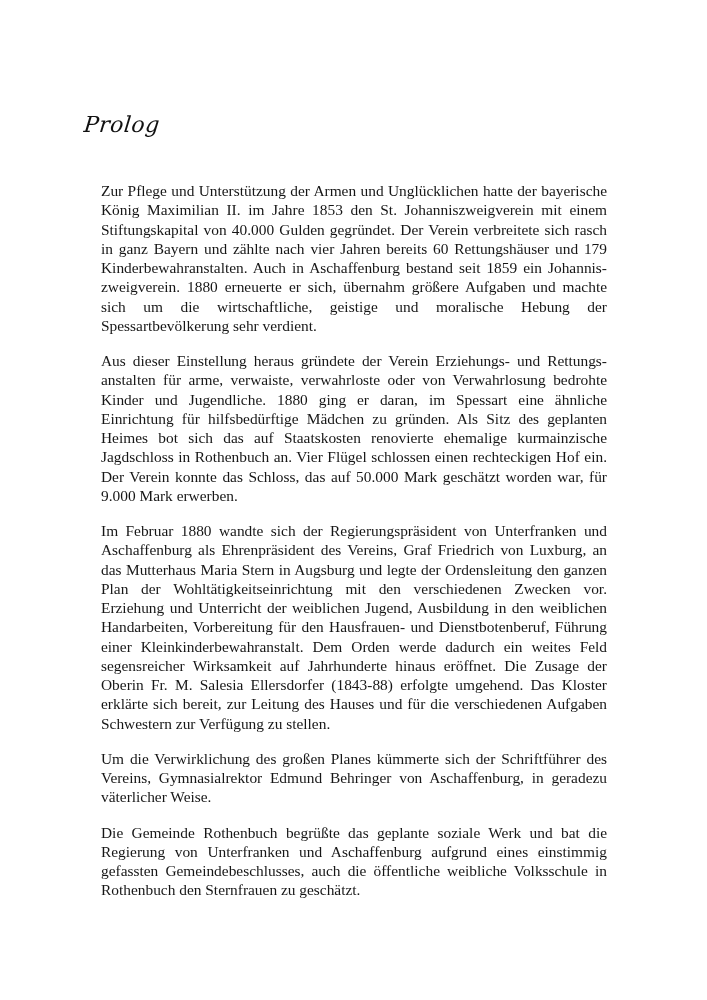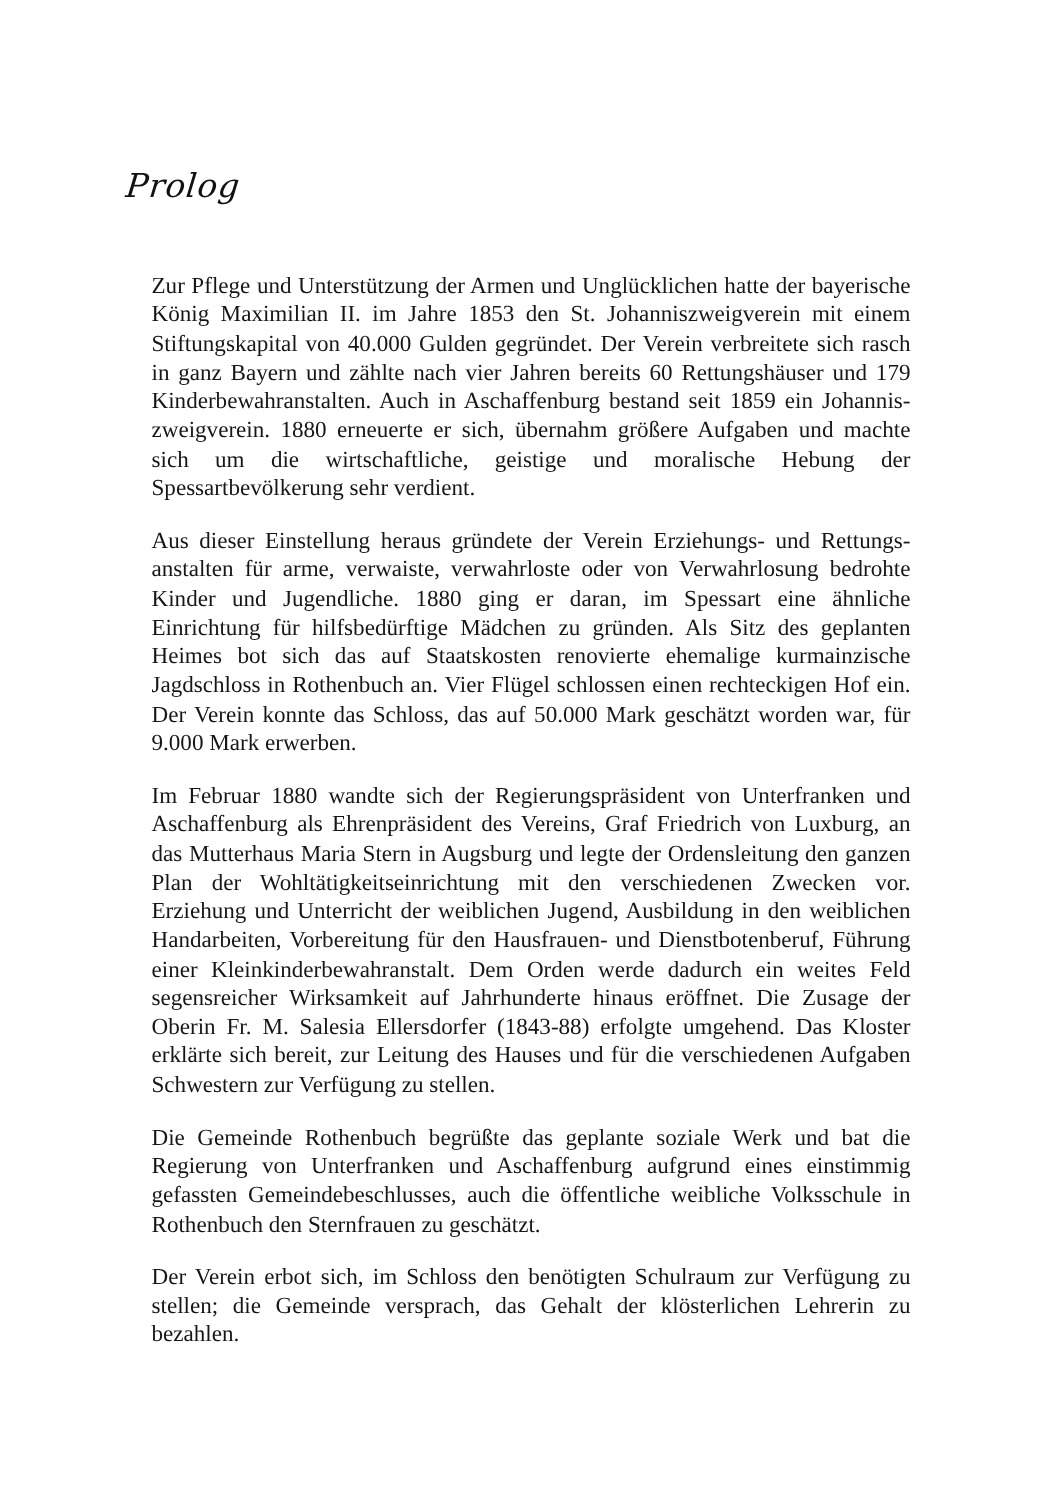--- a/index.html
+++ b/index.html
@@ -54,16 +54,16 @@
 </head>
 <body>
 
 <div class="page">
   <h1 class="title">Prolog</h1>
 
   <div class="body-text">
     <p>Zur Pflege und Unterstützung der Armen und Unglücklichen hatte der bayerische König Maximilian II. im Jahre 1853 den St. Johanniszweigverein mit einem Stiftungskapital von 40.000 Gulden gegründet. Der Verein verbreitete sich rasch in ganz Bayern und zählte nach vier Jahren bereits 60 Rettungshäuser und 179 Kinderbewahranstalten. Auch in Aschaffenburg bestand seit 1859 ein Johannis­zweigverein. 1880 erneuerte er sich, übernahm größere Aufgaben und machte sich um die wirtschaftliche, geistige und moralische Hebung der Spessartbevölkerung sehr verdient.</p>
     <p>Aus dieser Einstellung heraus gründete der Verein Erziehungs- und Rettungs­anstalten für arme, verwaiste, verwahrloste oder von Verwahrlosung bedrohte Kinder und Jugendliche. 1880 ging er daran, im Spessart eine ähnliche Einrichtung für hilfsbedürftige Mädchen zu gründen. Als Sitz des geplanten Heimes bot sich das auf Staatskosten renovierte ehemalige kurmainzische Jagdschloss in Rothenbuch an. Vier Flügel schlossen einen rechteckigen Hof ein. Der Verein konnte das Schloss, das auf 50.000 Mark geschätzt worden war, für 9.000 Mark erwerben.</p>
     <p>Im Februar 1880 wandte sich der Regierungspräsident von Unterfranken und Aschaffenburg als Ehrenpräsident des Vereins, Graf Friedrich von Luxburg, an das Mutterhaus Maria Stern in Augsburg und legte der Ordensleitung den ganzen Plan der Wohltätigkeitseinrichtung mit den verschiedenen Zwecken vor. Erziehung und Unterricht der weiblichen Jugend, Ausbildung in den weiblichen Handarbeiten, Vorbereitung für den Hausfrauen- und Dienstbotenberuf, Führung einer Klein­kinderbewahranstalt. Dem Orden werde dadurch ein weites Feld segensreicher Wirksamkeit auf Jahrhunderte hinaus eröffnet. Die Zusage der Oberin Fr. M. Salesia Ellersdorfer (1843-88) erfolgte umgehend. Das Kloster erklärte sich bereit, zur Leitung des Hauses und für die verschiedenen Aufgaben Schwestern zur Verfügung zu stellen.</p>
+    <p>Um die Verwirklichung des großen Planes kümmerte sich der Schriftführer des Vereins, Gymnasialrektor Edmund Behringer von Aschaffenburg, in geradezu väterlicher Weise.</p>
     <p>Die Gemeinde Rothenbuch begrüßte das geplante soziale Werk und bat die Regierung von Unterfranken und Aschaffenburg aufgrund eines einstimmig gefassten Gemeindebeschlusses, auch die öffentliche weibliche Volksschule in Rothenbuch den Sternfrauen zu geschätzt.</p>
-    <p>Der Verein erbot sich, im Schloss den benötigten Schulraum zur Verfügung zu stellen; die Gemeinde versprach, das Gehalt der klösterlichen Lehrerin zu bezahlen.</p>
   </div>
 </div>
 
 </body></html>

